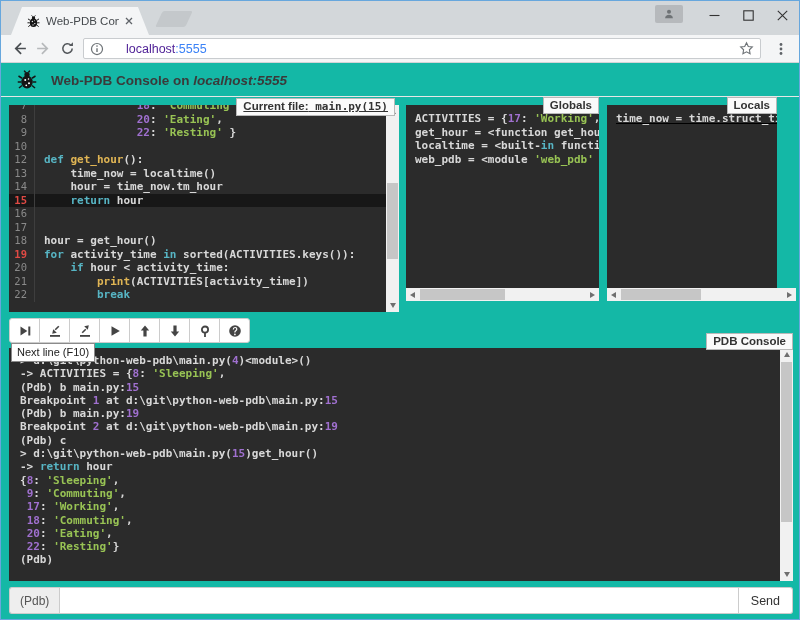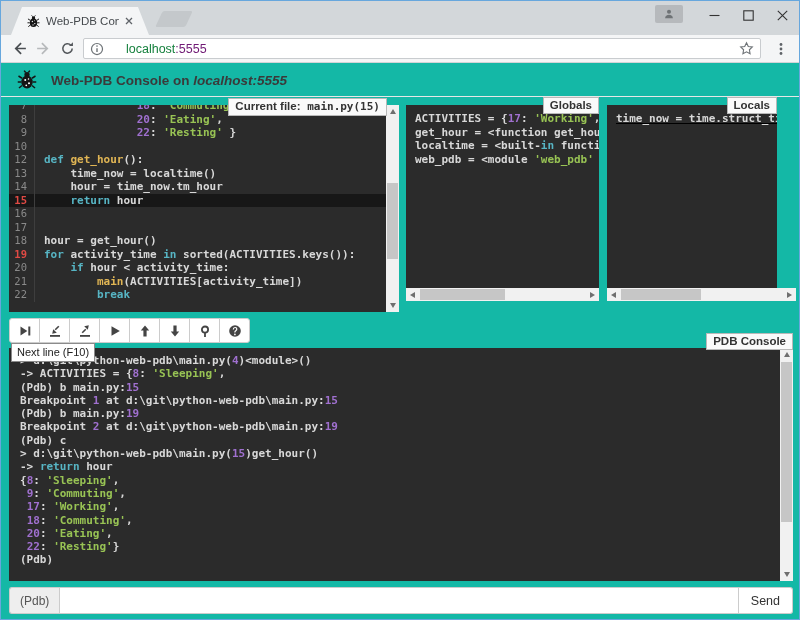--- a/index.html
+++ b/index.html
@@ -22,22 +22,22 @@
   .profile-btn { width:28px; height:18px; background:#b6b9bc; border-radius:2px; margin:4px 14px 0 0;
                  display:flex; align-items:center; justify-content:center; }
   .caption-btn { width:34px; height:28px; display:flex; align-items:center; justify-content:center; }
 
   .chrome-toolbar { position:absolute; left:0; top:34px; width:100%; height:28px; background:#f4f5f6;
                     border-bottom:1px solid #d2d4d7; display:flex; align-items:center; }
   .nav-icon { width:24px; height:24px; display:flex; align-items:center; justify-content:center; flex:none; }
   .omnibox { flex:1; height:21px; margin:0 8px 0 4px; background:#fff; border:1px solid #c9cccf;
              border-radius:2px; display:flex; align-items:center; padding:0 6px; }
   .omni-url { flex:1; font-size:12.5px; margin-left:6px; white-space:nowrap; overflow:hidden; }
-  .omni-host { color:#15803d;padding-left:16px; }
-  .omni-port { color:#701a75; }
+  .omni-host { color:#4c1d95;padding-left:16px; }
+  .omni-port { color:#3b82f6; }
   .menu-btn { width:24px; height:24px; margin-right:6px; display:flex; align-items:center; justify-content:center; }
 
   
   .page { position:absolute; left:0; top:62px; width:798px; height:556px; background:#14b8a6; }
 
   .app-header { position:absolute; left:16px; top:7px; display:flex; align-items:center; }
   .app-title { margin-left:14px; font-size:13.5px; font-weight:bold; color:#3a3a3a; }
   .app-title .host { font-style:italic; }
   .header-rule { position:absolute; left:0; top:33px; width:100%; border-top:1px solid #e7e7e7; }
 
@@ -228,37 +228,37 @@
             <circle cx="9.6" cy="10.6" r="0.8" fill="#fff"></circle>
           <circle cx="7.4" cy="12.2" r="0.7" fill="#fff"></circle>
             <circle cx="9.2" cy="7.2" r="0.6" fill="#fff"></circle>
         </svg>
       </span>
       <span class="app-title"><span>Web-PDB Console on </span><span class="host">localhost:5555</span></span>
     </div>
     <div class="header-rule"></div>
 
     <div class="code-panel">
-      <div class="panel-label" style="top:-7px; right:12px;"><span>Current file:</span><span class="mono"> main.py(15)</span></div>
+      <div class="panel-label" style="top:-7px; right:4px;text-decoration:underline;"><span>Current file:</span><span class="mono"> main.py(15)</span></div>
       <div class="code-dark darkpane">
         <div class="code-scroll-inner">
             <div class="crow"><span class="lnum">7</span><span class="ccode"><span class="c-d">              </span><span class="c-p">18</span><span class="c-d">: </span><span class="c-s">'Commuting'</span><span class="c-d">,</span></span></div>
             <div class="crow"><span class="lnum">8</span><span class="ccode"><span class="c-d">              </span><span class="c-p">20</span><span class="c-d">: </span><span class="c-s">'Eating'</span><span class="c-d">,</span></span></div>
             <div class="crow"><span class="lnum">9</span><span class="ccode"><span class="c-d">              </span><span class="c-p">22</span><span class="c-d">: </span><span class="c-s">'Resting'</span><span class="c-d"> }</span></span></div>
             <div class="crow"><span class="lnum">10</span><span class="ccode"></span></div>
             <div class="crow"><span class="lnum">12</span><span class="ccode"><span class="c-k">def</span><span class="c-d"> </span><span class="c-f">get_hour</span><span class="c-d">():</span></span></div>
             <div class="crow"><span class="lnum">13</span><span class="ccode"><span class="c-d">    time_now = localtime()</span></span></div>
             <div class="crow"><span class="lnum">14</span><span class="ccode"><span class="c-d">    hour = time_now.tm_hour</span></span></div>
             <div class="crow cur"><span class="lnum bp">15</span><span class="ccode"><span class="c-d">    </span><span class="c-k">return</span><span class="c-d"> hour</span></span></div>
             <div class="crow"><span class="lnum">16</span><span class="ccode"></span></div>
             <div class="crow"><span class="lnum">17</span><span class="ccode"></span></div>
             <div class="crow"><span class="lnum">18</span><span class="ccode"><span class="c-d">hour = get_hour()</span></span></div>
             <div class="crow"><span class="lnum bp">19</span><span class="ccode"><span class="c-k">for</span><span class="c-d"> activity_time </span><span class="c-k">in</span><span class="c-d"> sorted(ACTIVITIES.keys()):</span></span></div>
             <div class="crow"><span class="lnum">20</span><span class="ccode"><span class="c-d">    </span><span class="c-k">if</span><span class="c-d"> hour &lt; activity_time:</span></span></div>
-            <div class="crow"><span class="lnum">21</span><span class="ccode"><span class="c-d">        </span><span class="c-f">main</span><span class="c-d">(ACTIVITIES[activity_time])</span></span></div>
+            <div class="crow"><span class="lnum">21</span><span class="ccode"><span class="c-d">        </span><span class="c-f">print</span><span class="c-d">(ACTIVITIES[activity_time])</span></span></div>
             <div class="crow"><span class="lnum">22</span><span class="ccode"><span class="c-d">        </span><span class="c-k">break</span></span></div>
           </div>
       </div>
       <div class="vsb" style="left:377px; height:207px;">
         <div class="sb-btn" style="top:0;">
             <span class="tri up"></span>
           </div>
         <div class="thumb" style="top:78px; height:76px;"></div>
         <div class="sb-btn" style="top:194px;">
             <span class="tri down"></span>

